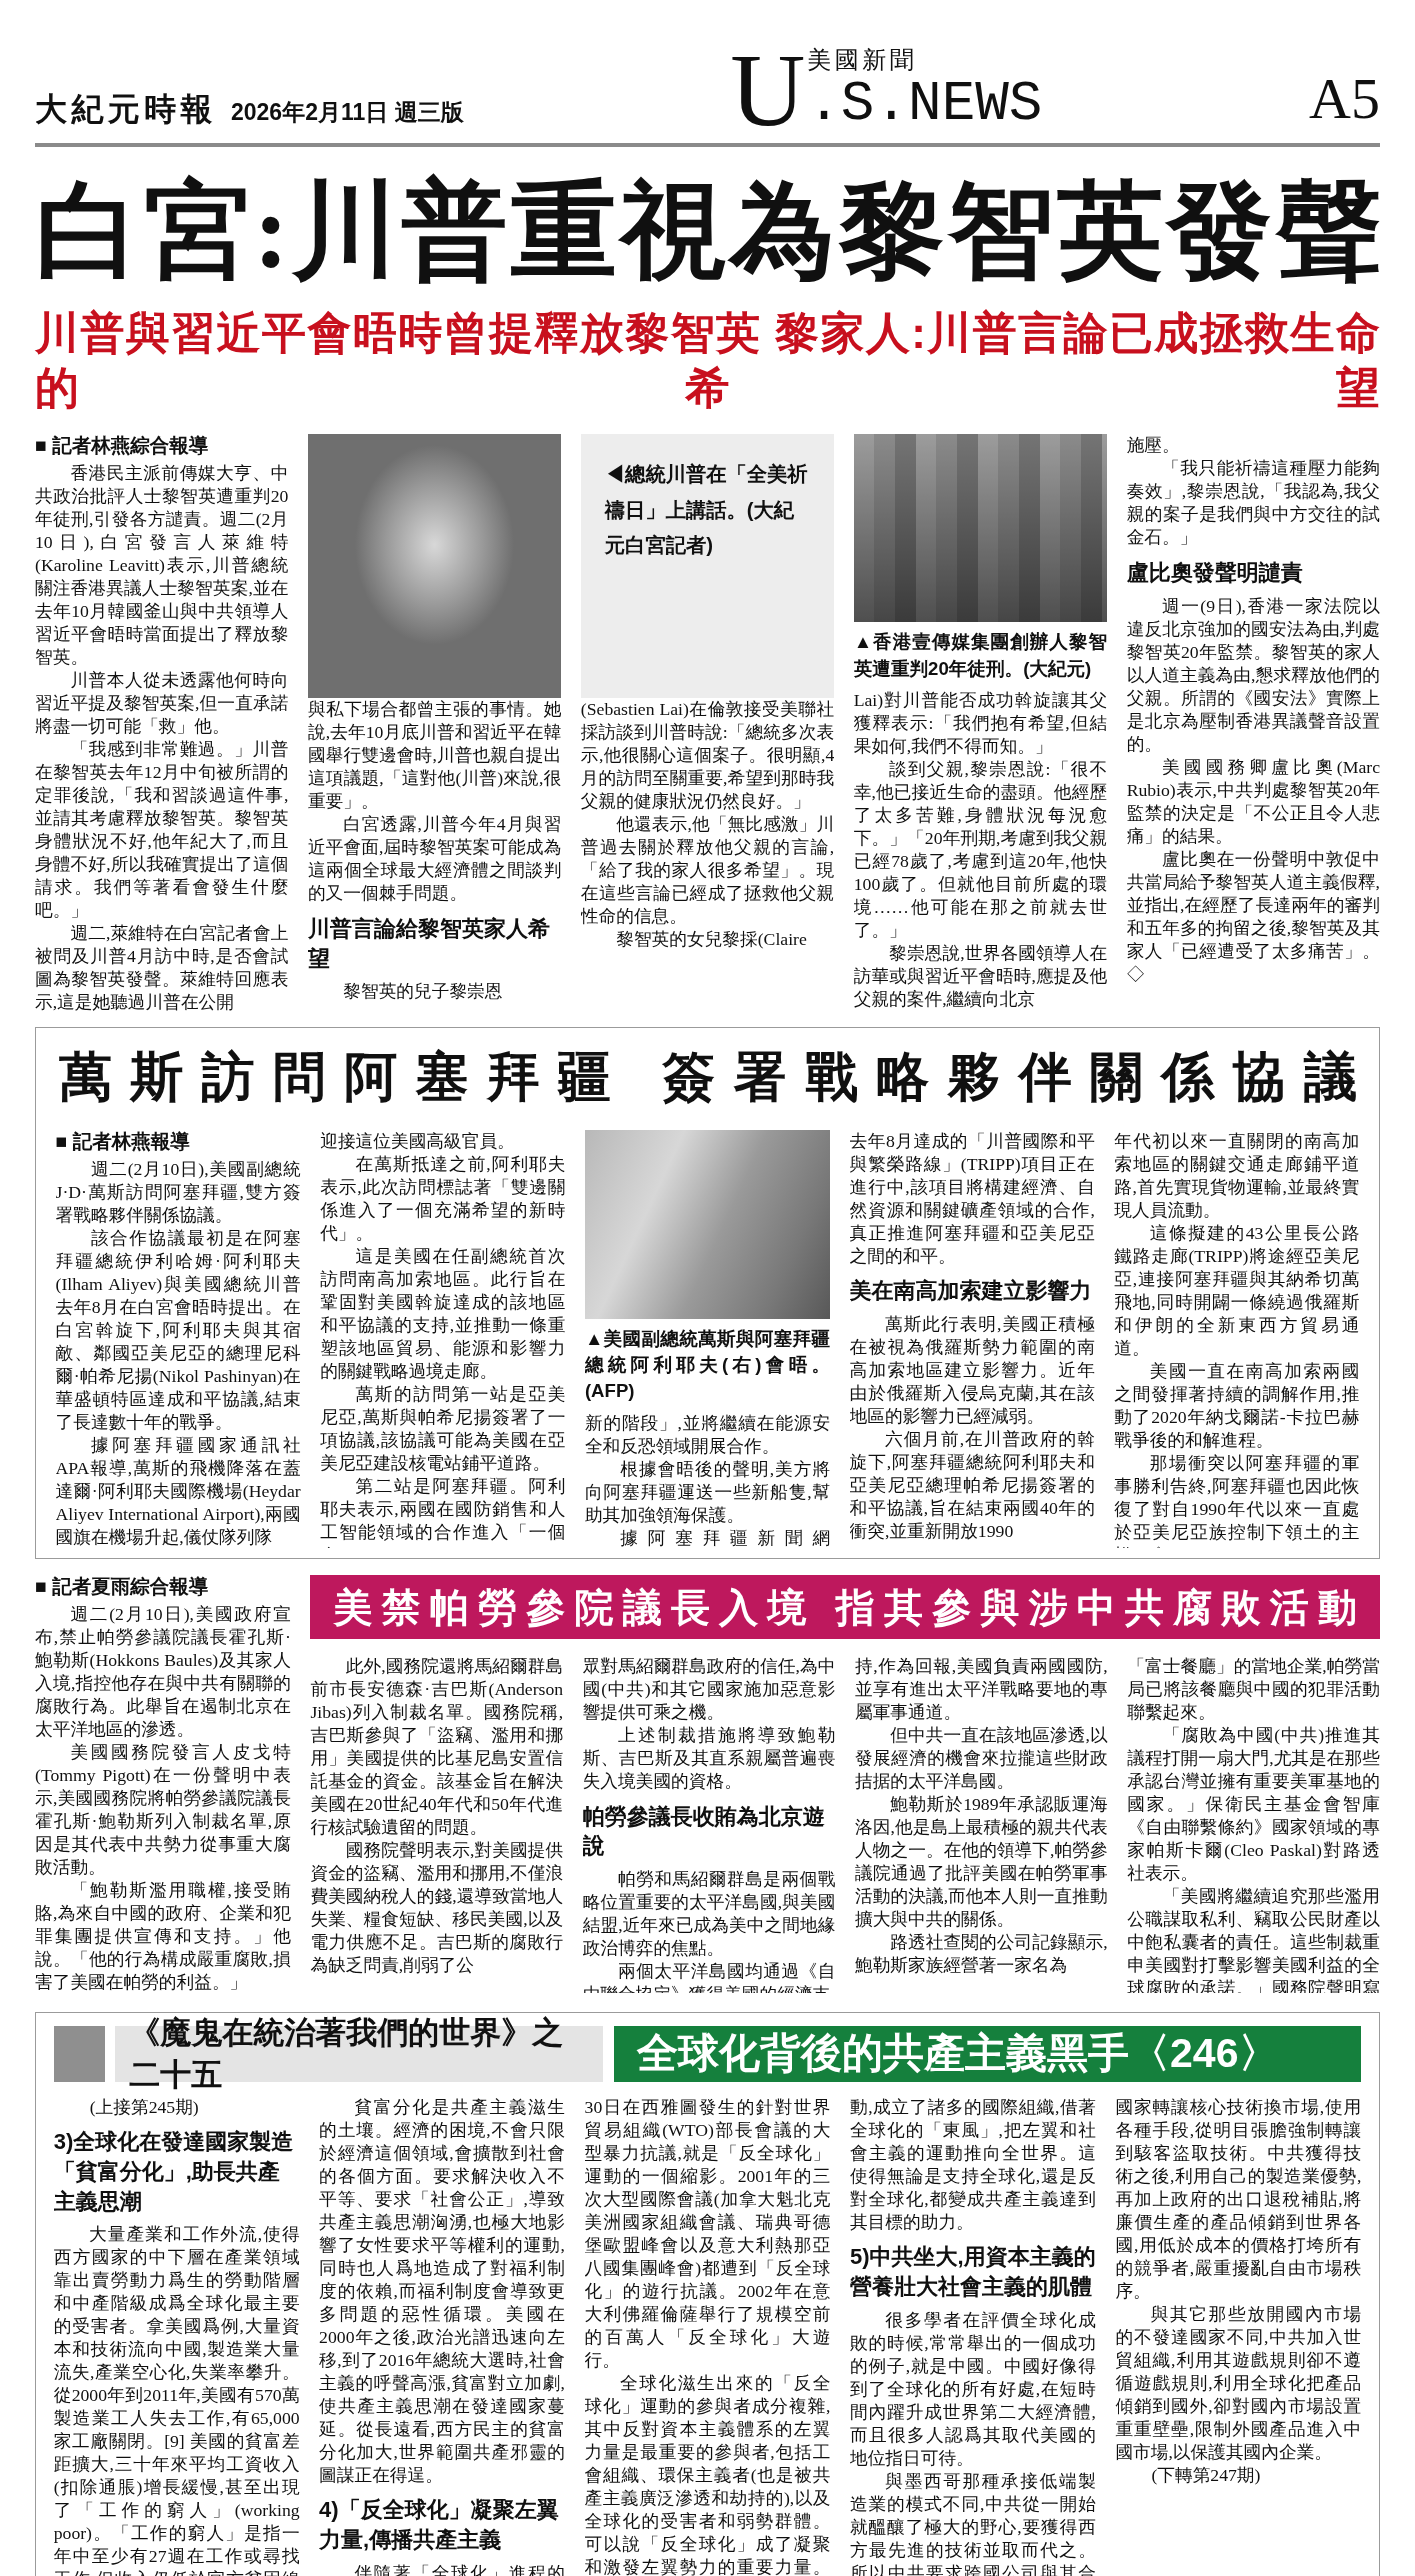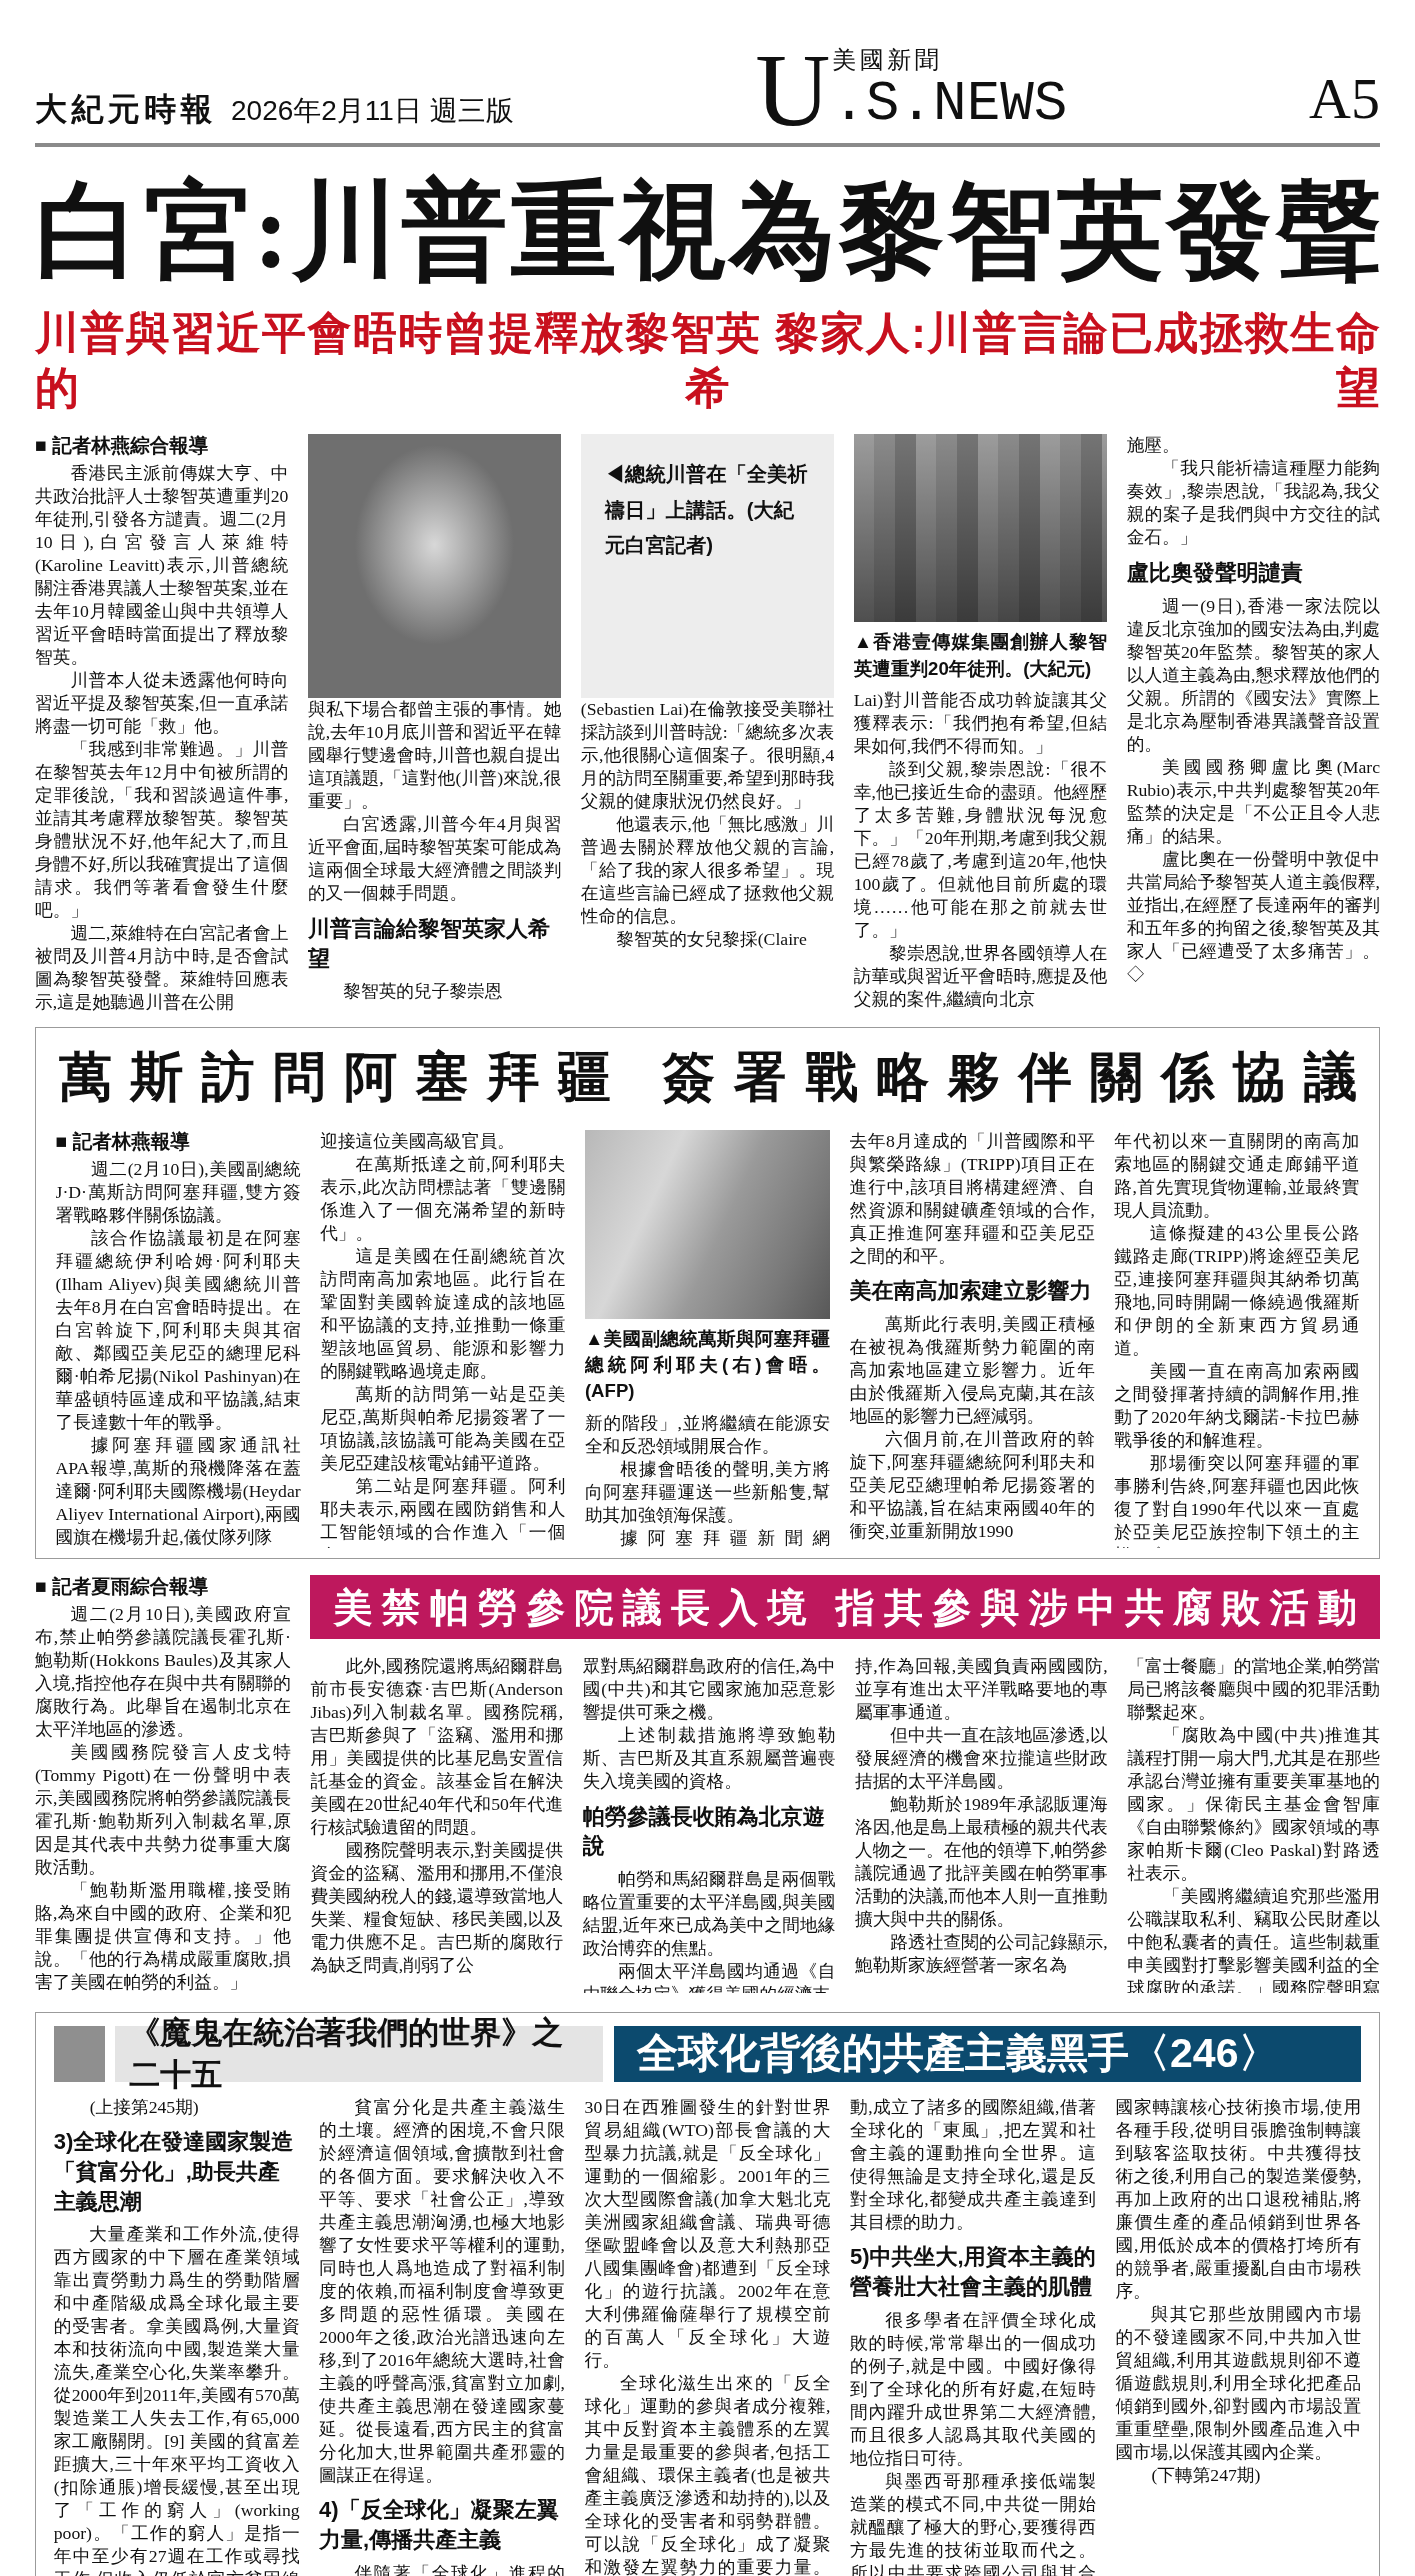--- a/index.html
+++ b/index.html
@@ -4,21 +4,21 @@
 <style>
   html,body{margin:0;padding:0;background:#e8e8e8;}
   .page{width:1415px;height:2576px;background:#ffffff;color:#101010;margin:0 auto;
         box-sizing:border-box;padding:23px 35px 0;overflow:hidden;
         font-family:"Liberation Serif",serif;}
   
   .masthead{display:flex;align-items:flex-end;justify-content:space-between;
             border-bottom:4.4px solid #8a8a8a;padding-bottom:10.6px;height:124px;box-sizing:border-box;}
   .mast-left{display:flex;align-items:baseline;gap:14px;}
   .paper-name{font-size:32px;font-weight:bold;letter-spacing:4.4px;font-family:"Liberation Serif",serif;}
-  .date-line{font-size:28px;font-family:"Liberation Sans",sans-serif;font-weight:normal;text-align:right;}
+  .date-line{font-size:23px;font-family:"Liberation Sans",sans-serif;font-weight:bold;text-align:right;}
   .logo{display:flex;align-items:flex-end;}
   .logo-u{font-size:104px;line-height:0.82;font-family:"Liberation Serif",serif;}
   .logo-right{display:flex;flex-direction:column;align-items:flex-start;margin-left:1.8px;}
   .logo-cn{font-size:24px;letter-spacing:3.5px;font-family:"Liberation Sans",sans-serif;}
   .logo-rest{font-size:56px;line-height:1.0;font-family:Liberation Mono, monospace;}
   .page-no{font-size:58px;font-family:"Liberation Serif",serif;}
   
   .headline{font-size:106px;line-height:1.22;font-weight:900;margin:19.5px 0 8.8px;
             font-family:"Liberation Serif",serif;
             text-align:justify;text-align-last:justify;letter-spacing:-1.8px;}
@@ -65,21 +65,21 @@
             font-weight:900;font-size:39px;line-height:1.0;padding:12.4px 23px;
             text-align:justify;text-align-last:justify;margin-bottom:16px;}
   .art3-cols{display:flex;gap:19.5px;justify-content:space-between;}
   .art3-cols .col{height:338px;}
   
   .devil{border:0.9px solid #9b9b9b;margin-top:14px;padding:12.4px 17.7px 8.8px;}
   .devil-head{display:flex;align-items:stretch;gap:10.6px;margin-bottom:14px;height:56px;}
   .devil-square{width:51px;background:#8f8f8f;}
   .devil-series{background:#e4e4e4;flex:2.1;display:flex;align-items:center;padding:0 14px;
                 font-size:31px;font-weight:bold;font-family:"Liberation Serif",serif;}
-  .devil-bar{flex:3.2;background:#0c4a6e;color:#fff;display:flex;align-items:center;
+  .devil-bar{flex:3.2;background:#15803d;color:#fff;display:flex;align-items:center;
              padding:0 23px;font-size:41px;font-weight:900;
              font-family:"Liberation Sans",sans-serif;}
   .devil .col{height:492px;}
 </style>
 </head>
 <body>
 
 <div class="page">
 
   <header class="masthead">

